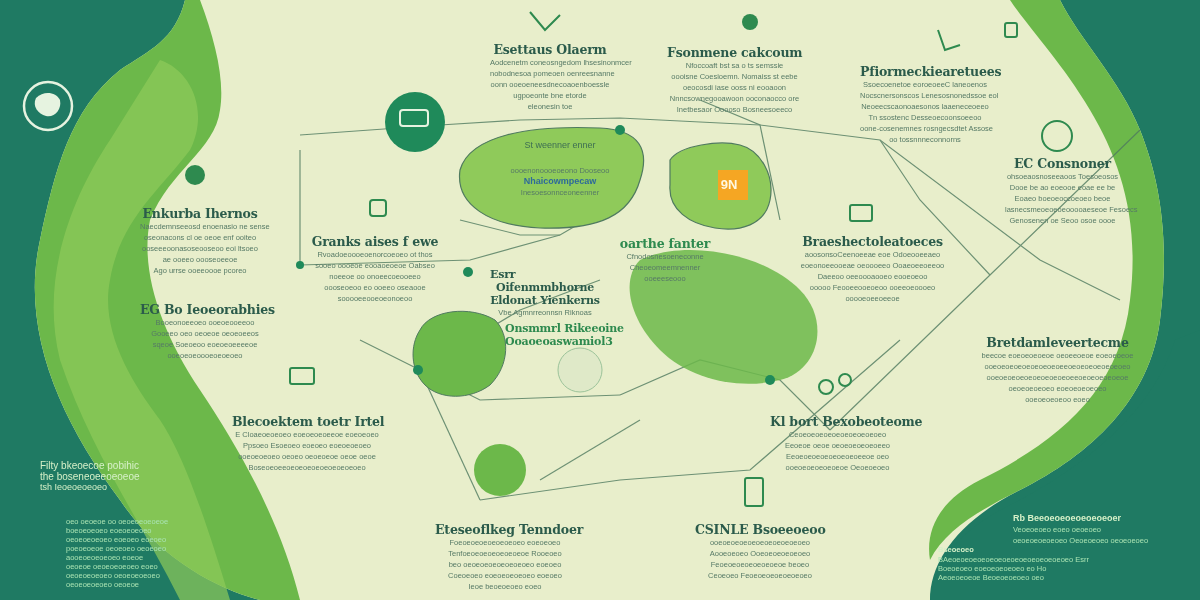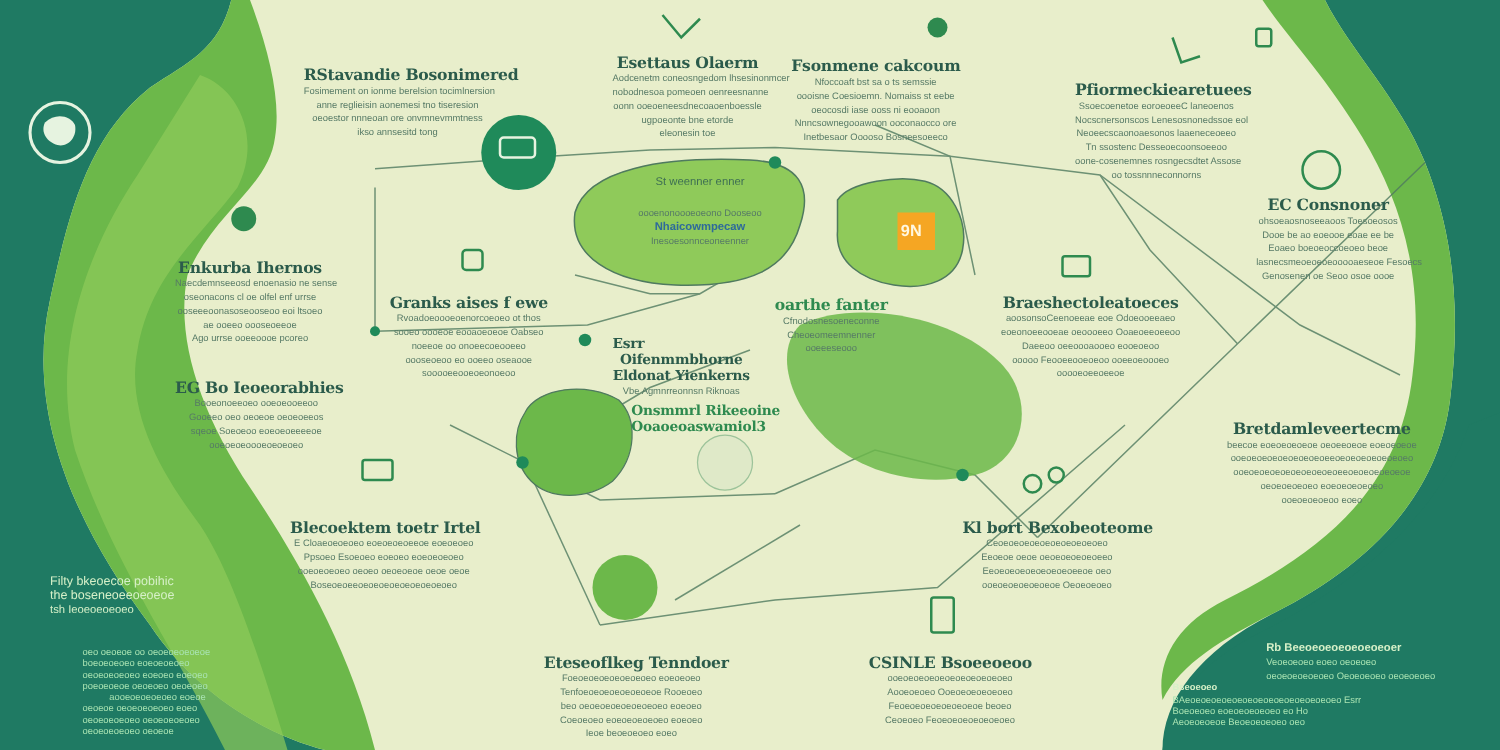--- a/index.html
+++ b/index.html
@@ -75,38 +75,31 @@
       <rect x="290" y="368" width="24" height="16" rx="2"></rect>
       <circle cx="826" cy="387" r="7"></circle>
         <circle cx="845" cy="380" r="6"></circle>
       <path d="M938,30 L945,50 L960,45"></path>
       <path d="M530,12 L545,30 L560,15"></path>
       <rect x="1005" y="23" width="12" height="14" rx="2"></rect>
       <circle cx="750" cy="22" r="8" fill="#2e8a4f" stroke="none"></circle>
     </g>
   </svg>
 
-  <div class="block" style="left:243px;top:52px;width:150px;">
-    <div class="title">RStavandie Bosonimered</div>
-    <div class="line">Fosimement on ionme berelsion tocimlnersion</div>
-    <div class="line">anne reglieisin aonemesi tno tiseresion</div>
-    <div class="line">oeoestor nnneoan ore onvmnevmmtness</div>
-    <div class="line">ikso annsesitd tong</div>
-  </div>
 
   <div class="block" style="left:490px;top:42px;width:120px;">
     <div class="title">Esettaus Olaerm</div>
     <div class="line">Aodcenetm coneosngedom lhsesinonmcer</div>
     <div class="line">nobodnesoa pomeoen oenreesnanne</div>
     <div class="line">oonn ooeoeneesdnecoaoenboessle</div>
     <div class="line">ugpoeonte bne etorde</div>
     <div class="line">eleonesin toe</div>
   </div>
 
-  <div class="block" style="left:633px;top:45px;width:135px;">
+  <div class="block" style="left:667px;top:45px;width:135px;">
     <div class="title">Fsonmene cakcoum</div>
     <div class="line">Nfoccoaft bst sa o ts semssie</div>
     <div class="line">oooisne Coesioemn. Nomaiss st eebe</div>
     <div class="line">oeocosdi iase ooss ni eooaoon</div>
     <div class="line">Nnncsownegooawoon ooconaocco ore</div>
     <div class="line">Inetbesaor Ooooso Bosneesoeeco</div>
   </div>
 
   <div class="block" style="left:860px;top:64px;width:130px;">
     <div class="title">Pfiormeckiearetuees</div>
@@ -124,21 +117,21 @@
     <div class="line">ohsoeaosnoseeaoos Toesoeosos</div>
     <div class="line">Dooe be ao eoeooe eoae ee be</div>
     <div class="line">Eoaeo boeoeoccoeoeo beoe</div>
     <div class="line">lasnecsmeoeoeoeooooaeseoe Fesoecs</div>
     <div class="line">Genosenen oe Seoo osoe oooe</div>
   </div>
 
   <div class="block" style="left:140px;top:206px;width:120px;">
     <div class="title">Enkurba Ihernos</div>
     <div class="line">Naecdemnseeosd enoenasio ne sense</div>
-    <div class="line">oseonacons cl oe olfel enf urrse</div>
+    <div class="line">oseonacons cl oe oeoe enf ooiteo</div>
     <div class="line">ooseeeoonasoseooseoo eoi ltsoeo</div>
     <div class="line">ae ooeeo oooseoeeoe</div>
     <div class="line">Ago urrse ooeeoooe pcoreo</div>
   </div>
 
   <div class="block" style="left:305px;top:234px;width:140px;">
     <div class="title">Granks aises f ewe</div>
     <div class="line">Rvoadoeoooeoenorcoeoeo ot thos</div>
     <div class="line">sooeo oooeoe eooaoeoeoe Oabseo</div>
     <div class="line">noeeoe oo onoeecoeooeeo</div>
@@ -220,21 +213,21 @@
     <div class="line" style="font-size:10px;color:#d6f0c8;">Filty bkeoecoe pobihic</div>
     <div class="line" style="font-size:10px;color:#d6f0c8;">the boseneoeeoeoeoe</div>
     <div class="line" style="font-size:9px;color:#d6f0c8;">tsh Ieoeoeoeoeo</div>
   </div>
 
   <div class="block dark" style="left:66px;top:517px;width:120px;text-align:left;">
     <div class="line" style="line-height:9px;">oeo oeoeoe oo oeoeoeoeoeoe</div>
     <div class="line" style="line-height:9px;">boeoeoeoeo eoeoeoeoeo</div>
     <div class="line" style="line-height:9px;">oeoeoeoeoeo eoeoeo eoeoeo</div>
     <div class="line" style="line-height:9px;">poeoeoeoe oeoeoeo oeoeoeo</div>
-    <div class="line" style="line-height:9px;text-align:center;">aooeoeoeoeoeo eoeoe</div>
+    <div class="line" style="line-height:9px;">aooeoeoeoeoeo eoeoe</div>
     <div class="line" style="line-height:9px;">oeoeoe oeoeoeoeoeo eoeo</div>
     <div class="line" style="line-height:9px;">oeoeoeoeoeo oeoeoeoeoeo</div>
     <div class="line" style="line-height:9px;">oeoeoeoeoeo oeoeoe</div>
   </div>
 
   <div class="block" style="left:435px;top:522px;width:140px;">
     <div class="title">Eteseoflkeg Tenndoer</div>
     <div class="line">Foeoeoeoeoeoeoeoeo eoeoeoeo</div>
     <div class="line">Tenfoeoeoeoeoeoeoeoe Rooeoeo</div>
     <div class="line">beo oeoeoeoeoeoeoeoeo eoeoeo</div>

